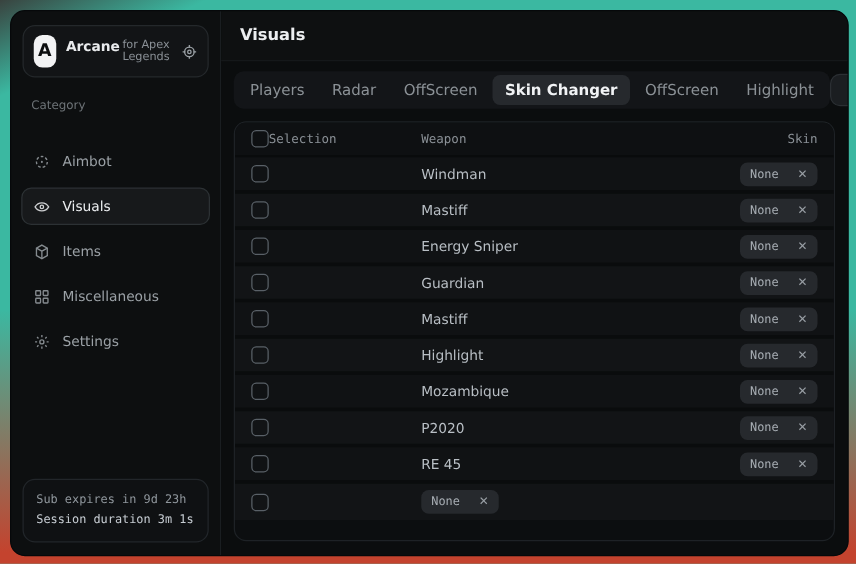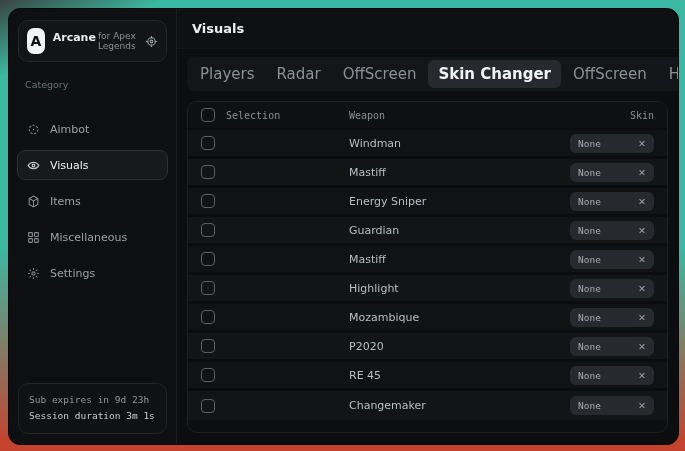--- a/index.html
+++ b/index.html
@@ -40,44 +40,44 @@
     font-family:"DejaVu Sans Mono","Liberation Mono",monospace; font-size:9.5px; line-height:1.75; }
   .sub-line1 { color:#8f969c; }
   .sub-line2 { color:#c7cdd3; }
   
   .main { flex:1; display:flex; flex-direction:column; background:#0b0d0e; min-width:0; }
   .main-header { height:40px; display:flex; align-items:center; padding:0 15px;
     background:#0e1011; border-bottom:1px solid #15181a; }
   .page-title { font-size:13px; font-weight:bold; color:#eceef0; }
   .toolbar { display:flex; align-items:center; padding:8px 14px 8px 10px; }
   .tabs { display:flex; gap:2px; background:#131518; border-radius:8px; padding:3px; }
-  .tab { padding:5px 10px; font-size:15px; color:#8b9196; border-radius:6px;
+  .tab { padding:5px 10px; font-size:12px; color:#8b9196; border-radius:6px;
     cursor:pointer; white-space:nowrap; }
   .tab.active { background:#26292d; color:#f1f3f5; font-weight:bold; }
   .search-btn { margin-left:auto; display:flex; align-items:center; gap:8px;
     background:#1b1e21; border:1px solid #2b2f33; border-radius:8px;
     padding:6px 13px; color:#dde0e3; font-size:11px; font-weight:bold; cursor:pointer; }
   .search-btn .x { font-size:10px; color:#a9afb4; font-weight:normal; }
   .table { margin:2px 10px 11px 10px; border:1px solid #1e2226; border-radius:10px;
     overflow:hidden; background:#0c0e10; flex:1; }
   .thead { height:28px; display:flex; align-items:center; padding:0 13px;
     font-family:"DejaVu Sans Mono","Liberation Mono",monospace;
     font-size:10px; color:#8a9096; background:#0e1012; border-bottom:2px solid #090b0c; }
-  .col-sel { width:148px; display:flex; align-items:center; gap:11px; }
+  .col-sel { width:136px; display:flex; align-items:center; }
   .col-weapon { flex:1; text-align:left; }
   .col-skin { text-align:right; }
   .checkbox { width:14px; height:14px; border:1.5px solid #596067; border-radius:4px;
     background:transparent; flex:0 0 14px; cursor:pointer; }
   .trow { height:29px; display:flex; align-items:center; padding:0 13px;
     background:#101214; border-bottom:3px solid #0a0c0d; }
   .trow:nth-child(even) { background:#121416; }
   .trow:last-child { border-bottom:none; }
   .weapon-name { flex:1; font-size:11px; color:#b9bfc5; }
   .skin-pill { display:flex; align-items:center; justify-content:space-between;
-    width:84px; background:#26292d; border-radius:6px; padding:4px 8px; cursor:pointer; }
+    width:62px; background:#26292d; border-radius:6px; padding:4px 8px; cursor:pointer; }
   .skin-pill .val { font-size:9.5px; color:#a7adb3; font-family:"DejaVu Sans Mono","Liberation Mono",monospace; }
   .skin-pill .x { font-size:9.5px; color:#9aa0a6; cursor:pointer; }
 </style>
 </head>
 <body>
 
 <div class="window">
 
   <div class="sidebar">
     <div class="acct-card">
@@ -268,21 +268,20 @@
             <span class="weapon-name">RE 45</span>
             <span class="skin-pill">
               <span class="val">None</span>
               <span class="x">✕</span>
             </span>
           </div>
           <div class="trow">
             <span class="col-sel">
               <span class="checkbox"></span>
             </span>
-            <span class="weapon-name">Changemaker</span>
             <span class="skin-pill">
               <span class="val">None</span>
               <span class="x">✕</span>
             </span>
           </div>
         </div>
     </div>
   </div>
 
 </div>

